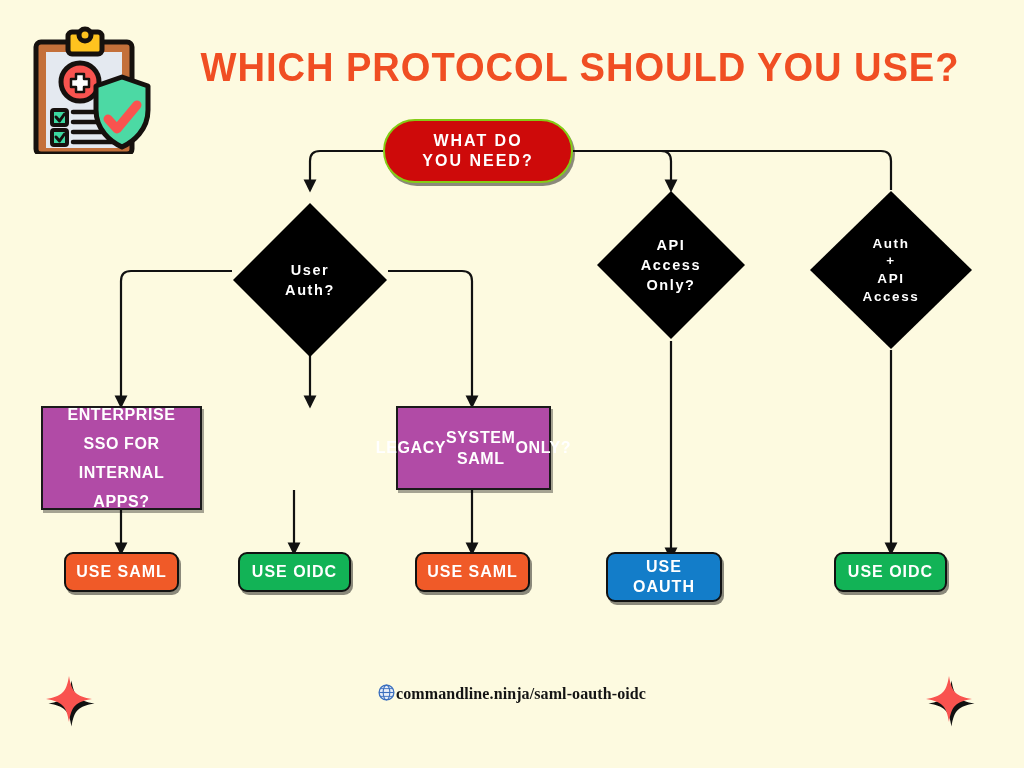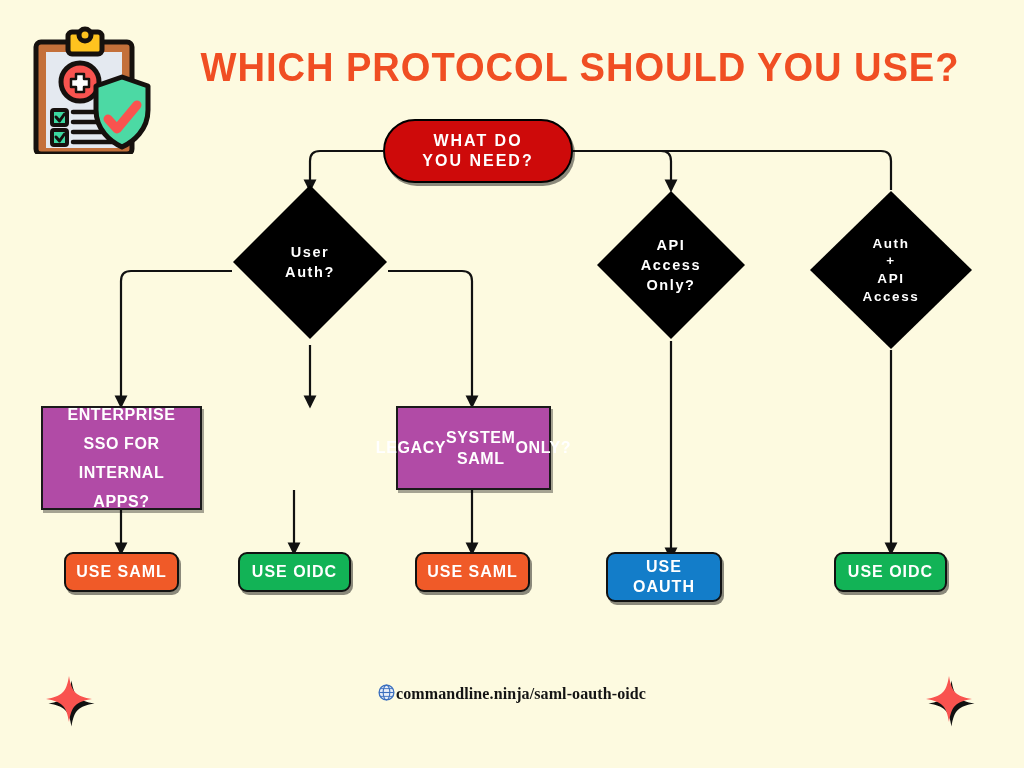--- a/index.html
+++ b/index.html
@@ -54,21 +54,21 @@
     display: flex;
     align-items: center;
     justify-content: center;
     text-align: center;
     color: #ffffff;
     z-index: 5;
   }
 
   .root-node {
     background: #CE0A0A;
-    border: 2px solid #000000;
+    border: 2px solid #84cc16;
     border-radius: 34px;
     font-size: 16px;
     font-weight: bold;
     letter-spacing: 2.0px;
     line-height: 1.22;
     box-shadow: 2px 3px 0 rgba(0,0,0,0.45);
   }
 
   .diamond-wrap {
     position: absolute;
@@ -204,21 +204,21 @@
 
       <path d="M 891 350 V 549" marker-end="url(#arrow)"></path>
     </g>
   </svg>
 
   <div class="node root-node" style="left:383px; top:119px; width:190px; height:64px; flex-direction:column;">
     <span>WHAT DO</span>
     <span>YOU NEED?</span>
   </div>
 
-  <div class="diamond-wrap" style="left:232px; top:184px; width:156px; height:156px;">
+  <div class="diamond-wrap" style="left:232px; top:202px; width:156px; height:156px;">
     <svg class="diamond-shape" viewBox="0 0 156 156">
       <polygon points="78,1 155,78 78,155 1,78" fill="#000000"></polygon>
     </svg>
     <div class="diamond-label" style="flex-direction:column;">
       <span>User</span>
       <span>Auth?</span>
     </div>
   </div>
 
   <div class="diamond-wrap" style="left:596px; top:190px; width:150px; height:150px;">

